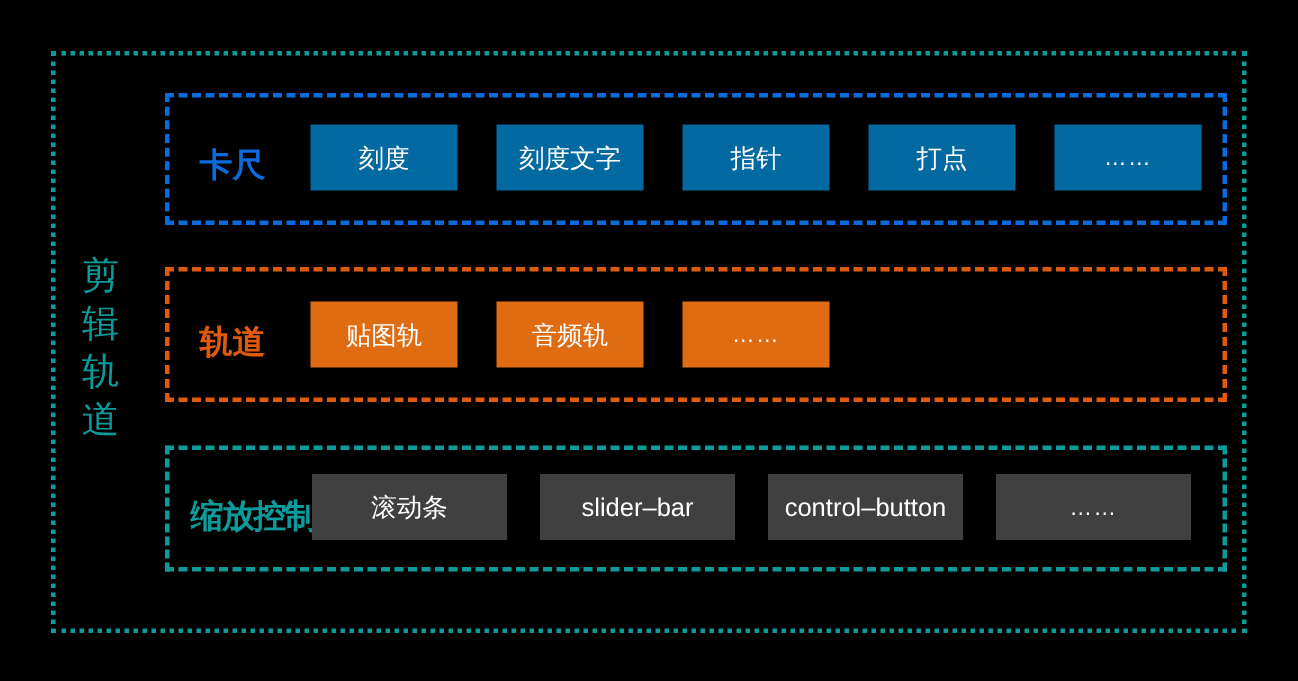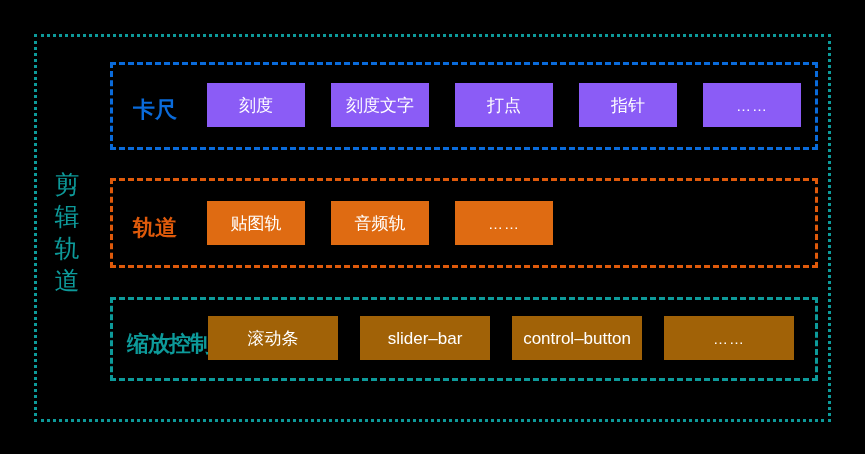--- a/index.html
+++ b/index.html
@@ -91,45 +91,45 @@
     display: flex;
     align-items: center;
     justify-content: center;
     color: #FFFFFF;
     font-size: 17px;
     line-height: 1;
     white-space: nowrap;
     box-sizing: border-box;
     padding: 0 4px;
   }
-  .card.blue   { background: #8b5cf6; width: 98px; }
+  .card.blue   { background: #0369a1; width: 98px; }
   .card.orange { background: #DF6B12; width: 98px; }
-  .card.teal   { background: #a16207; width: 130px; }
+  .card.teal   { background: #404040; width: 130px; }
 
   .card.ellipsis {
     font-size: 15px;
     letter-spacing: 1px;
   }
 </style>
 </head>
 <body>
 
 <div id="canvas">
 
   <div id="outer-box"></div>
 
   <div id="vertical-title">剪辑轨道</div>
 
   <div class="group blue" id="group-ruler">
     <div class="group-label blue" id="label-ruler">卡尺</div>
     <div class="cards" id="cards-ruler">
       <div class="card blue">刻度</div>
       <div class="card blue">刻度文字</div>
+      <div class="card blue">指针</div>
       <div class="card blue">打点</div>
-      <div class="card blue">指针</div>
       <div class="card blue ellipsis">……</div>
     </div>
   </div>
 
   <div class="group orange" id="group-track">
     <div class="group-label orange" id="label-track">轨道</div>
     <div class="cards" id="cards-track">
       <div class="card orange">贴图轨</div>
       <div class="card orange">音频轨</div>
       <div class="card orange ellipsis">……</div>

